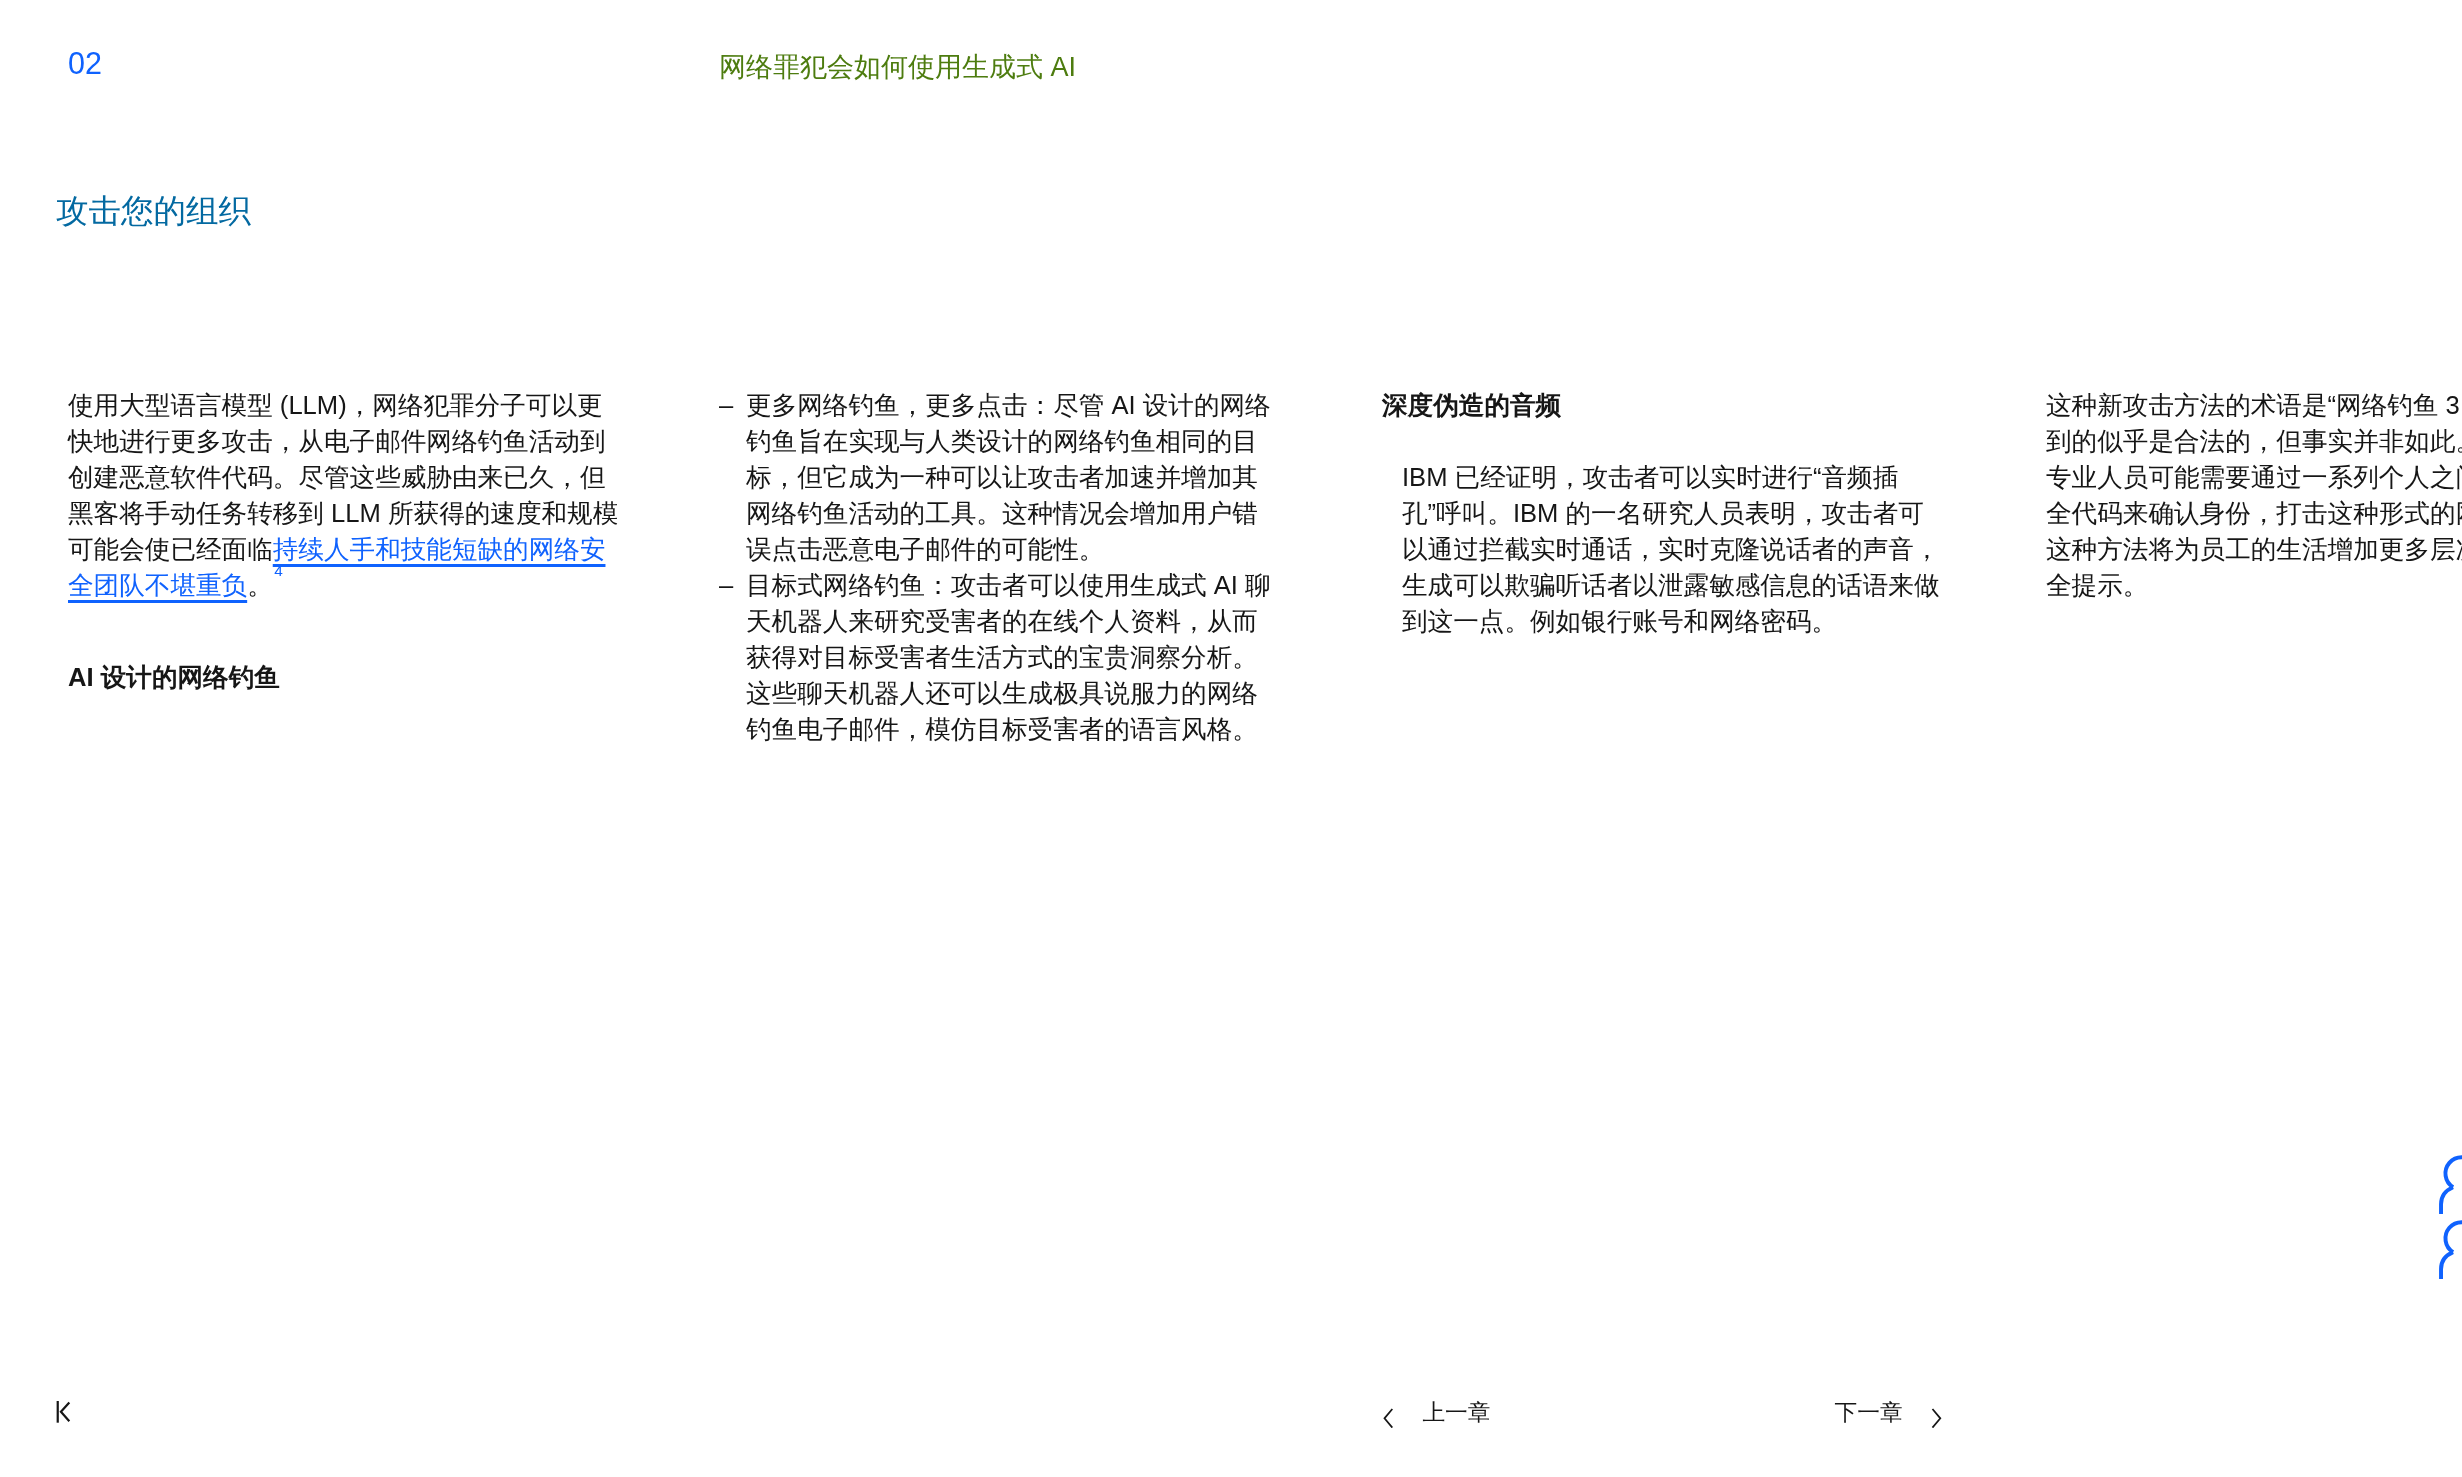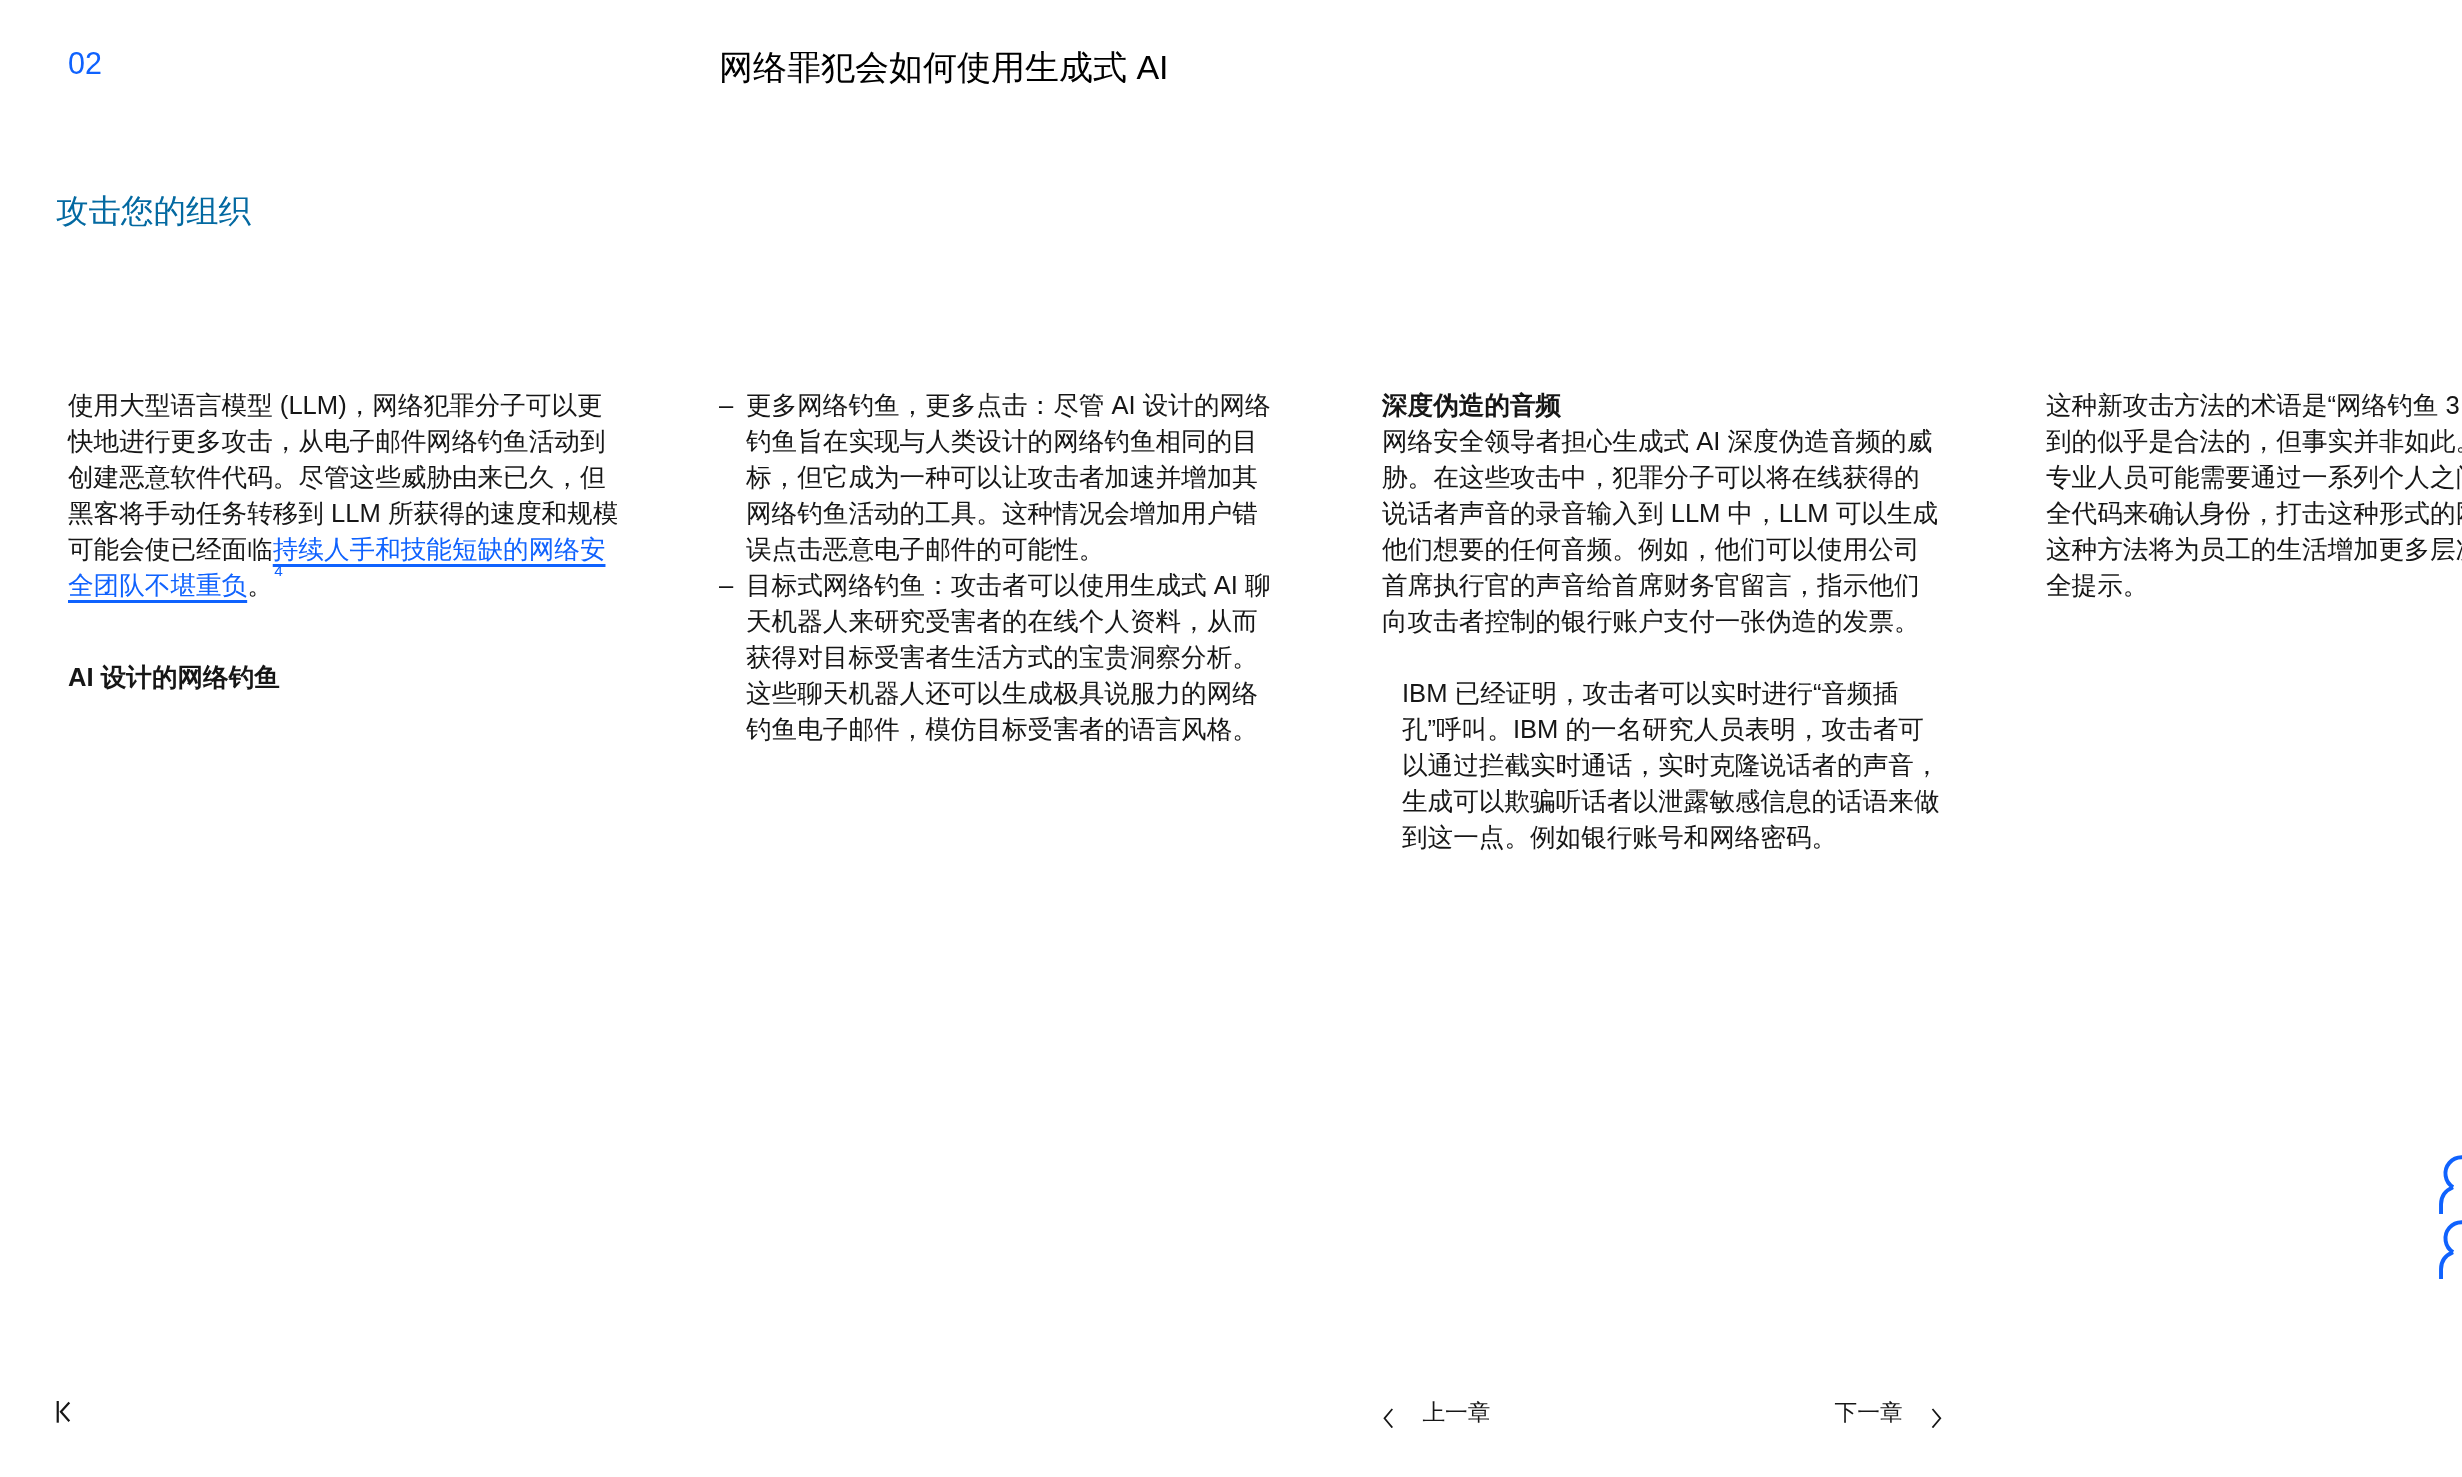--- a/index.html
+++ b/index.html
@@ -11,21 +11,21 @@
   }
   .page { position:absolute; inset:0; background:#fff; }
 
   
   .chapter-num {
     position:absolute; left:68px; top:47px;
     font-size:30.5px; line-height:32.5px; font-weight:300; color:#0f62fe;
   }
   .doc-title {
     position:absolute; left:719px; top:52px;
-    font-size:34px; line-height:31.5px; font-weight:400; color:#000000;
+    font-size:27px; line-height:31.5px; font-weight:400; color:#4d7c0f;
   }
   .section-title {
     position:absolute; left:56px; top:194px;
     font-size:32.5px; line-height:35px; font-weight:300; color:#0369a1;
   }
 
   
   .col {
     position:absolute; top:387px; width:559px;
     font-size:25.6px; line-height:36px; font-weight:400;
@@ -88,21 +88,20 @@
       <p class="bullet-text"><strong>更多网络钓鱼，更多点击：</strong><span>尽管 AI 设计的网络钓鱼旨在实现与人类设计的网络钓鱼相同的目标，但它成为一种可以让攻击者加速并增加其网络钓鱼活动的工具。这种情况会增加用户错误点击恶意电子邮件的可能性。</span></p>
     </div>
     <div class="bullet">
       <span class="marker">–</span>
       <p class="bullet-text"><strong>目标式网络钓鱼：</strong><span>攻击者可以使用生成式 AI 聊天机器人来研究受害者的在线个人资料，从而获得对目标受害者生活方式的宝贵洞察分析。这些聊天机器人还可以生成极具说服力的网络钓鱼电子邮件，模仿目标受害者的语言风格。</span></p>
     </div>
   </section>
 
   <section class="col col-3">
     <h2>深度伪造的音频</h2>
-    <p>网络安全领导者担心生成式 AI 深度伪造音频的威胁。在这些攻击中，犯罪分子可以将在线获得的说话者声音的录音输入到 LLM 中，LLM 可以生成他们想要的任何音频。例如，他们可以使用公司首席执行官的声音给首席财务官留言，指示他们向攻击者控制的银行账户支付一张伪造的发票。</p>
     <p class="para-gap">IBM 已经证明，攻击者可以实时进行“音频插孔”呼叫。IBM 的一名研究人员表明，攻击者可以通过拦截实时通话，实时克隆说话者的声音，生成可以欺骗听话者以泄露敏感信息的话语来做到这一点。例如银行账号和网络密码。</p>
   </section>
 
   <section class="col col-4">
     <p>这种新攻击方法的术语是“网络钓鱼 3.0”，您所听到的似乎是合法的，但事实并非如此。网络安全专业人员可能需要通过一系列个人之间使用的安全代码来确认身份，打击这种形式的网络攻击。这种方法将为员工的生活增加更多层次的网络安全提示。</p>
   </section>
 
   <svg class="people-icon" viewBox="0 0 266 252" fill="none" xmlns="http://www.w3.org/2000/svg">
     <g stroke="#0f62fe" stroke-width="8" fill="none">
       <g id="p1">

